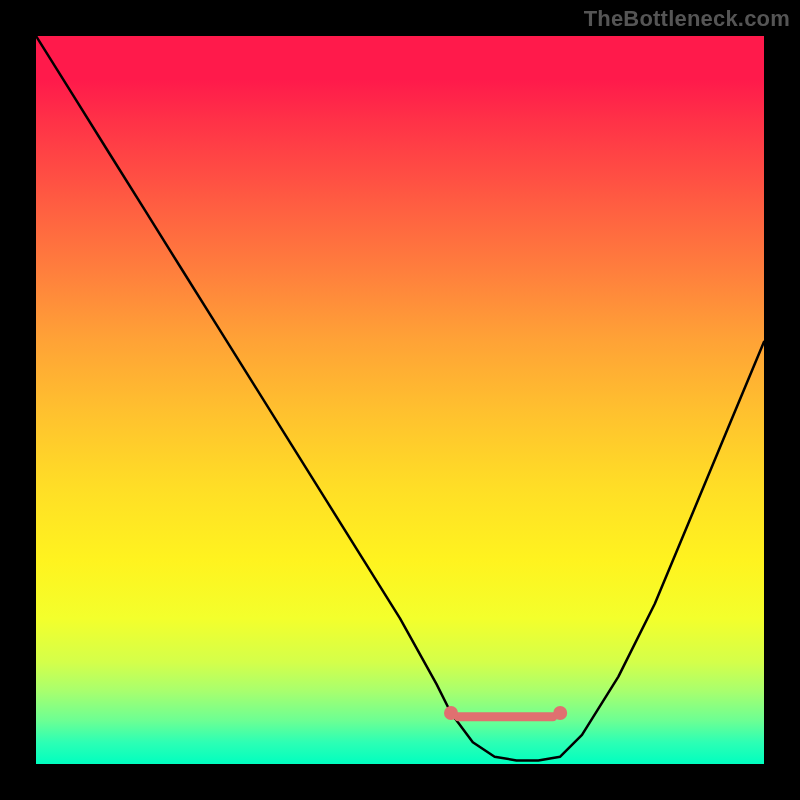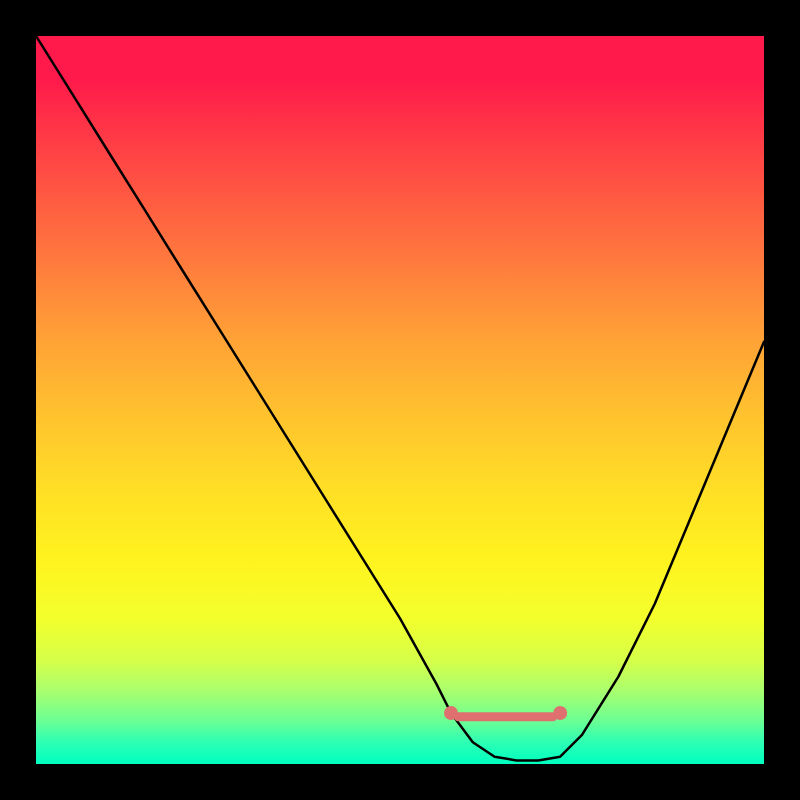--- a/index.html
+++ b/index.html
@@ -60,20 +60,21 @@
   .svg-layer {
     position: absolute;
     inset: 0;
   }
 </style>
 </head>
 <body>
 
 <div class="frame">
 
+  <div class="watermark">TheBottleneck.com</div>
 
   <div class="plot-area">
     <div class="gradient"></div>
 
     <svg class="svg-layer" viewBox="0 0 728 728" preserveAspectRatio="none">
       <path id="curve-path" fill="none" stroke="#000" stroke-width="2.5" stroke-linecap="round" stroke-linejoin="round" d="M0.0 0.0 L36.4 58.2 L72.8 116.5 L109.2 174.7 L145.6 233.0 L182.0 291.2 L218.4 349.4 L254.8 407.7 L291.2 465.9 L327.6 524.2 L364.0 582.4 L400.4 647.9 L415.0 677.0 L436.8 706.2 L458.6 720.7 L480.5 724.4 L502.3 724.4 L524.2 720.7 L546.0 698.9 L582.4 640.6 L618.8 567.8 L655.2 480.5 L691.6 393.1 L728.0 305.8"></path>
       <path id="band-path" fill="none" stroke="#e07070" stroke-width="9" stroke-linecap="round" d="M422.2 680.7 L516.9 680.7"></path>
       <circle id="marker-0" r="7" fill="#e07070" cx="415.0" cy="677.0"></circle>
       <circle id="marker-1" r="7" fill="#e07070" cx="524.2" cy="677.0"></circle>
     </svg>

